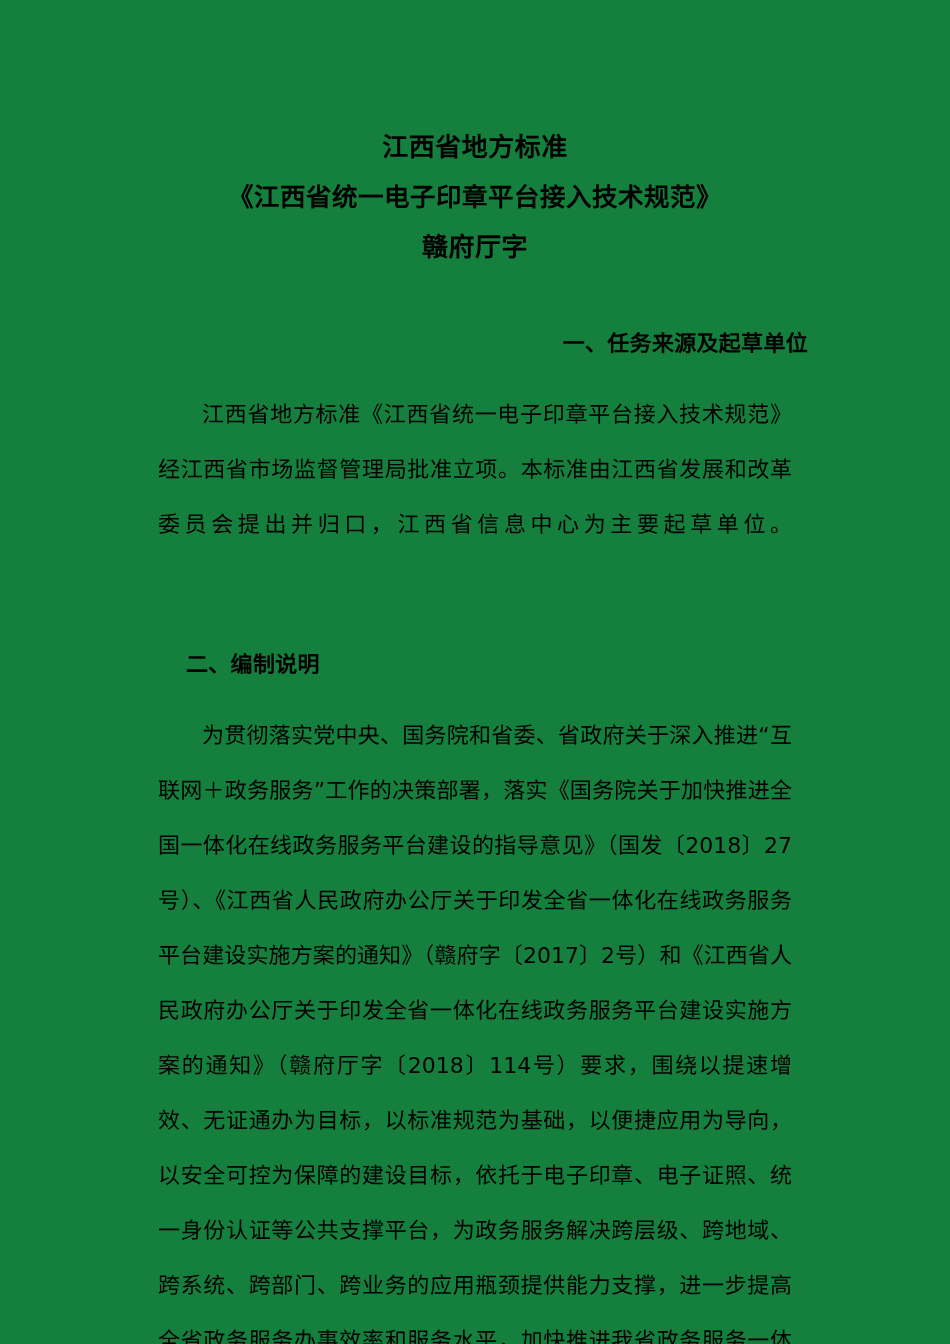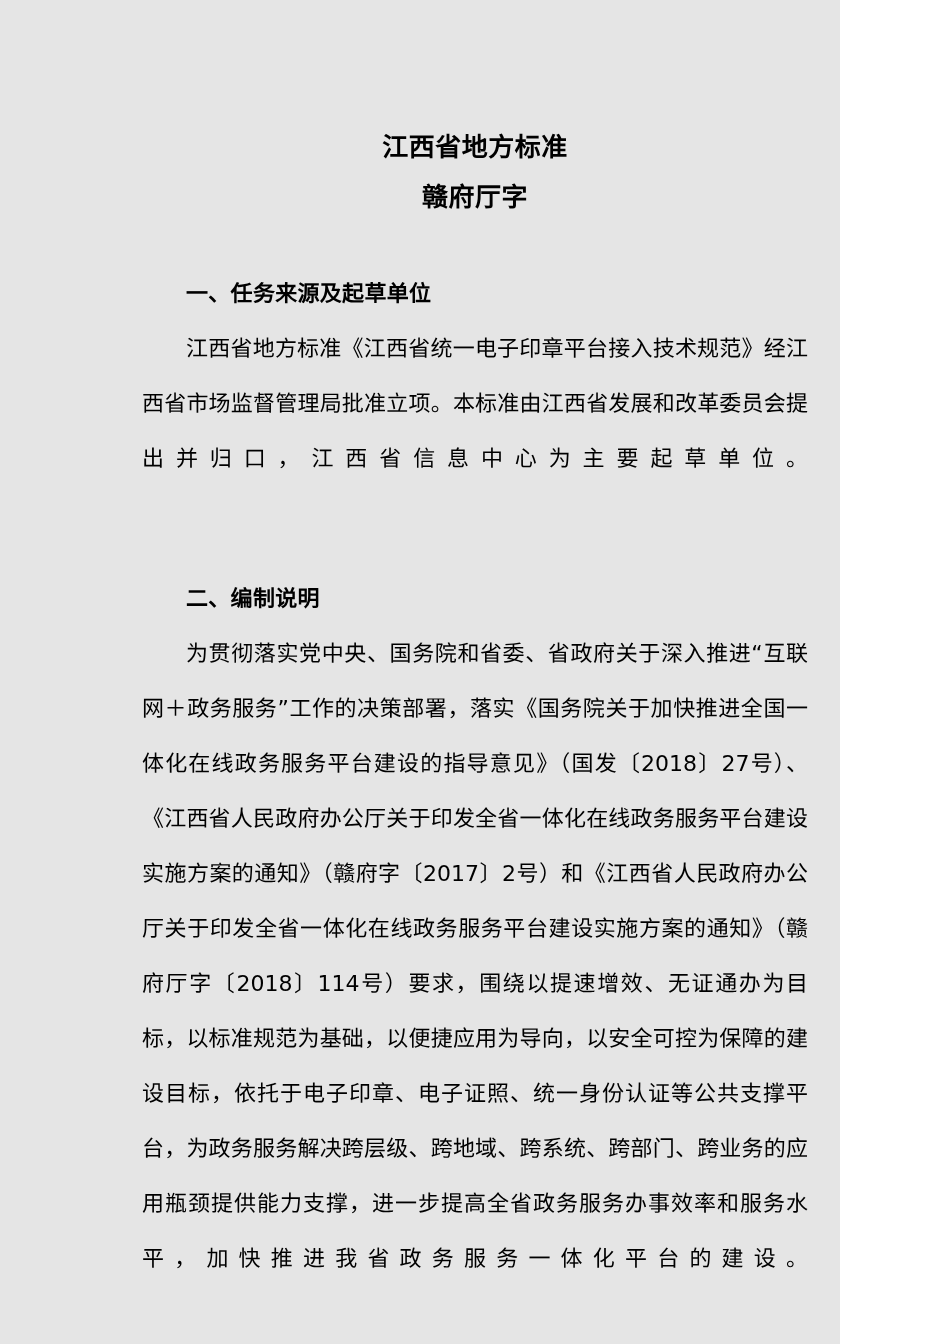--- a/index.html
+++ b/index.html
@@ -12,25 +12,25 @@
     width: 950px;
     height: 1344px;
     font-family: "DejaVu Sans", "Liberation Sans", sans-serif;
     color: #000000;
     -webkit-font-smoothing: antialiased;
     overflow: hidden;
   }
 
   .page {
     position: relative;
-    width: 840px;
+    width: 950px;
     height: 1344px;
     box-sizing: border-box;
     padding: 0;
-    background: #e5e5e5;
+    background: #15803d;
   }
 
   .content {
     position: absolute;
     left: 142px;
     top: 0;
     width: 666px;
   }
 
   
@@ -53,48 +53,50 @@
   .section-heading {
     font-weight: bold;
     font-size: 22px;
     line-height: 55px;
     text-indent: 44px;
     margin-top: 30px;
     letter-spacing: 0.3px;
   }
   .section-heading.first {
     margin-top: 44px;
+    text-align: right;
   }
 
   
   .body-para {
     font-size: 22px;
     line-height: 55px;
     text-indent: 44px;
     text-align: justify;
     text-justify: inter-ideograph;
     letter-spacing: 0;
-    margin: 0;
+    margin: 16px;
   }
 
   
   .body-para::after {
     content: "";
     display: inline-block;
     width: 100%;
   }
 </style>
 </head>
 <body>
 
 <div class="page">
   <div class="content">
 
     <div class="title-block">
       <div class="doc-title line1">江西省地方标准</div>
+      <div class="doc-title line2">《江西省统一电子印章平台接入技术规范》</div>
       <div class="doc-title line3">赣府厅字</div>
     </div>
 
     <div class="section">
       <div class="section-heading first">一、任务来源及起草单位</div>
       <p class="body-para">江西省地方标准《江西省统一电子印章平台接入技术规范》经江西省市场监督管理局批准立项。本标准由江西省发展和改革委员会提出并归口，江西省信息中心为主要起草单位。</p>
     </div>
 
     <div class="section">
       <div class="section-heading">二、编制说明</div>

